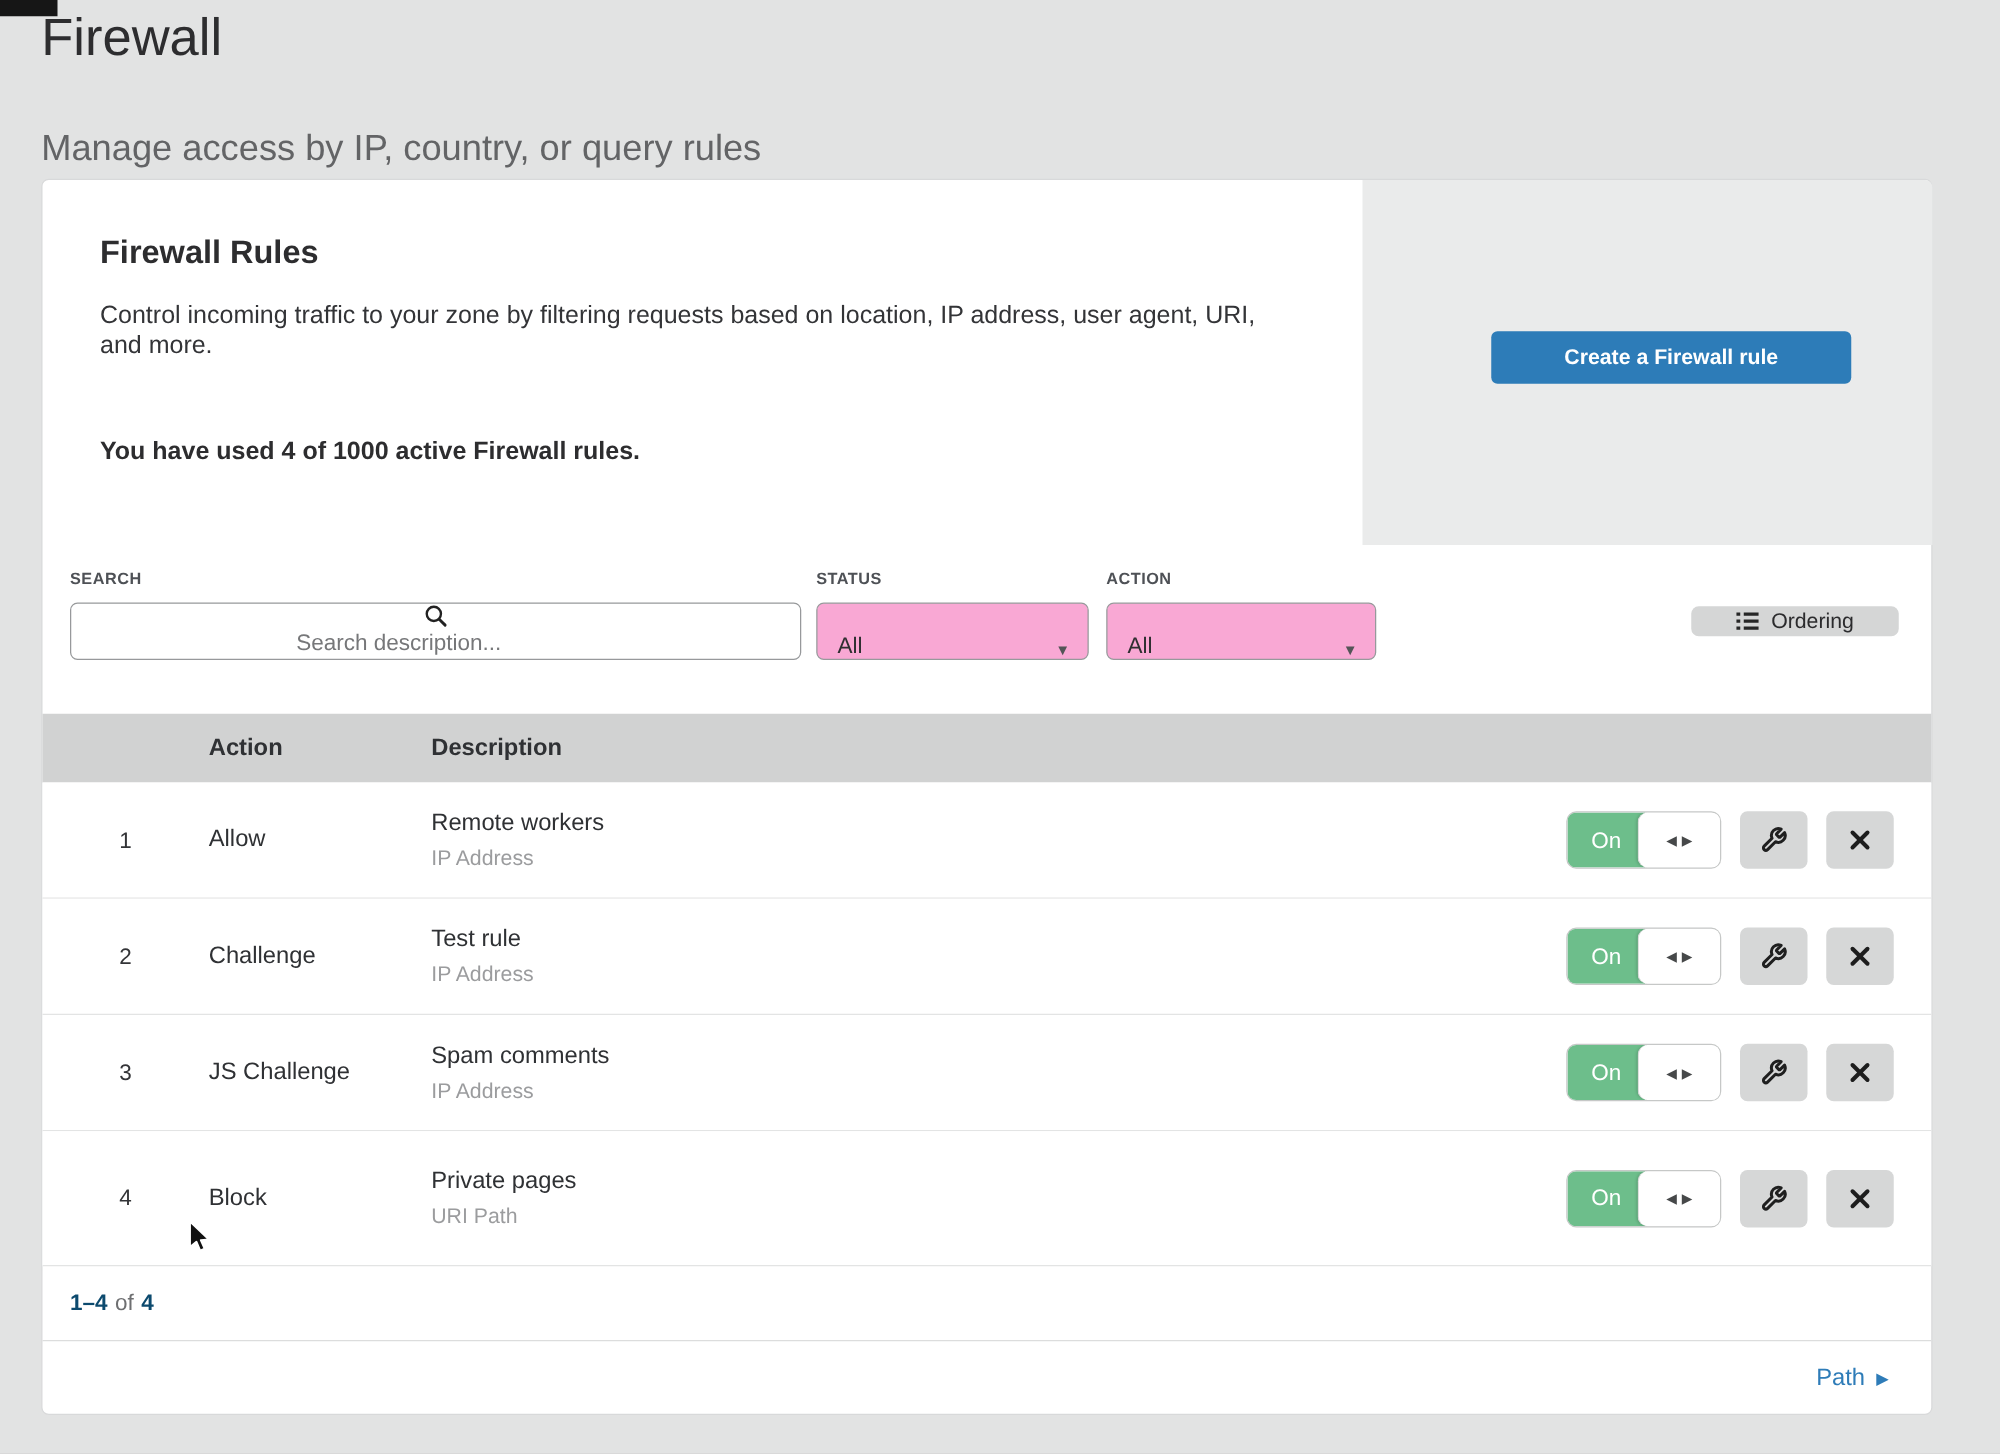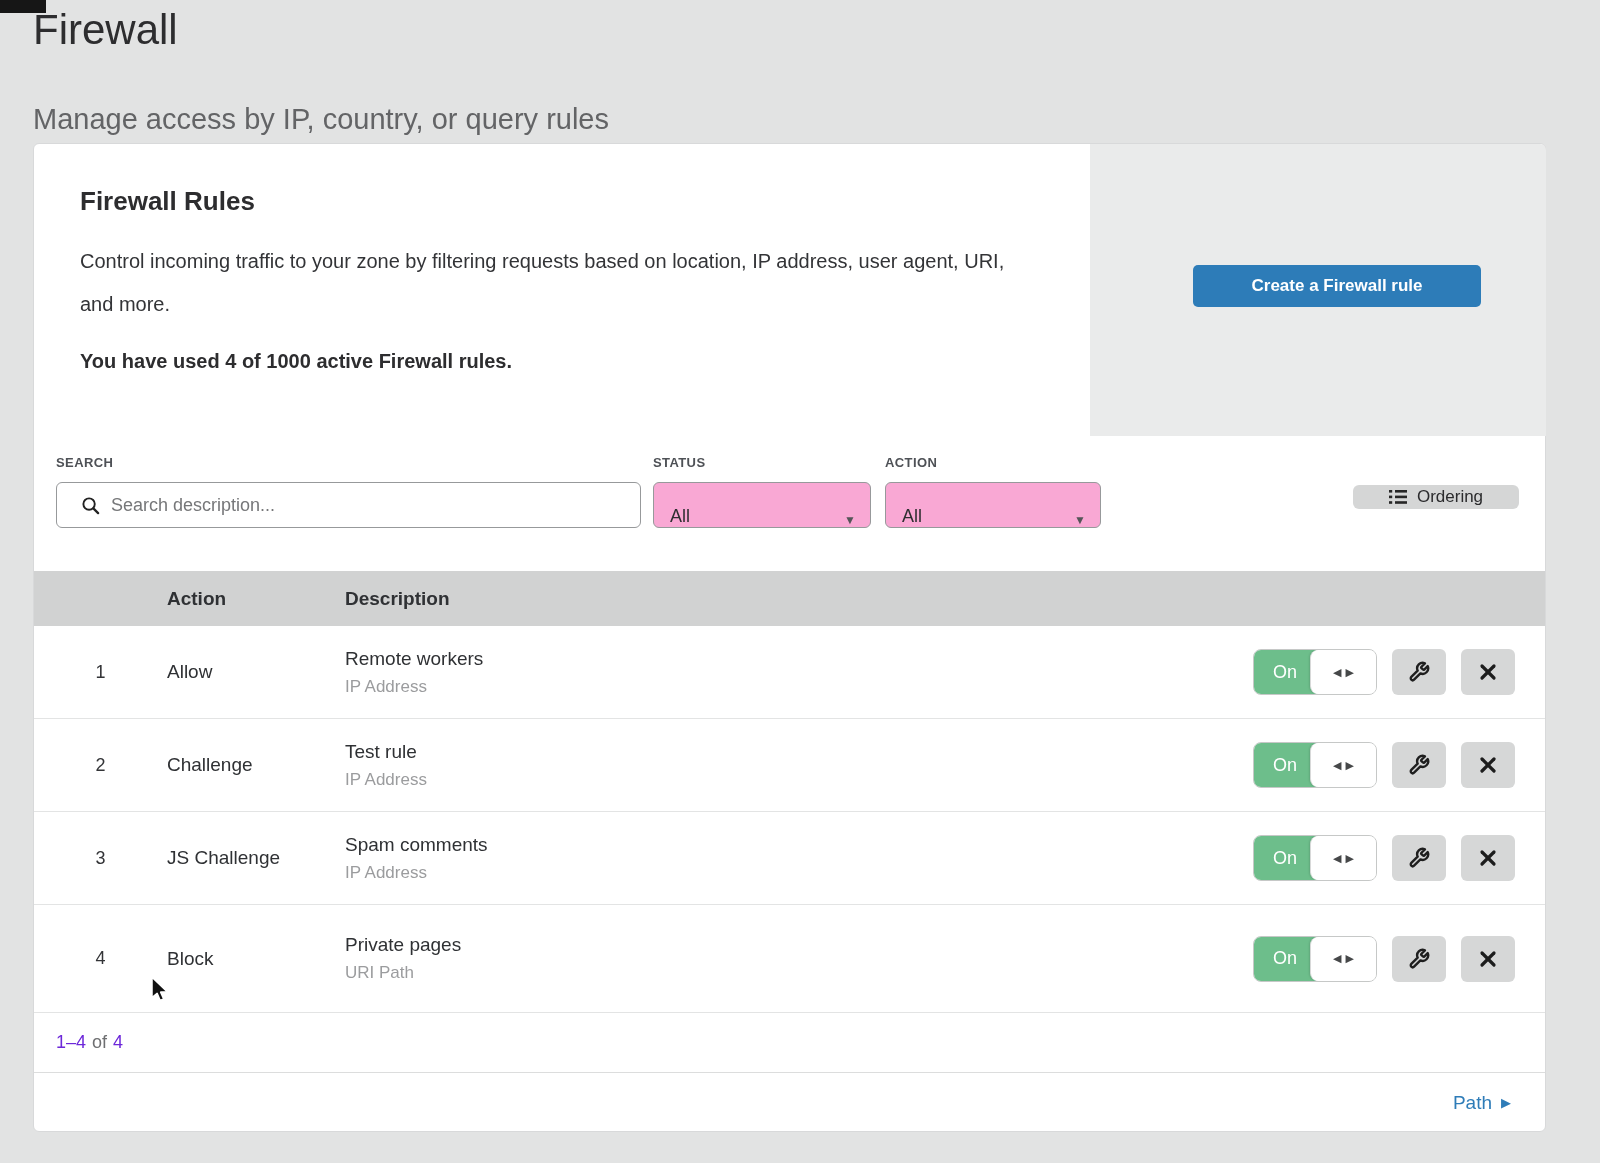--- a/index.html
+++ b/index.html
@@ -13,30 +13,30 @@
   .card{position:absolute;left:33px;top:143px;width:1513px;height:989px;background:#ffffff;
         border:1px solid #d8d9da;border-radius:6px;box-sizing:border-box;}
 
   .gray-panel{position:absolute;left:1056px;top:0;width:456px;height:292px;background:#eaebeb;
               border-top-right-radius:6px;}
   .create-btn{position:absolute;left:1159px;top:121px;width:288px;height:42px;background:#2d7cb8;
               color:#ffffff;font-size:17px;font-weight:700;border:none;border-radius:5px;
               font-family:"Liberation Sans",sans-serif;cursor:pointer;}
 
   .rules-heading{position:absolute;left:46px;top:42px;font-size:26px;font-weight:700;color:#2d2d2f;}
-  .rules-desc{position:absolute;left:46px;top:96px;width:945px;font-size:20px;color:#333437;line-height:43px;}
+  .rules-desc{position:absolute;left:46px;top:96px;width:945px;font-size:20px;color:#333437;line-height:24px;}
   .rules-usage{position:absolute;left:46px;top:206px;font-size:20px;font-weight:700;color:#2d2d2f;}
 
   .filter-label{position:absolute;font-size:13px;font-weight:700;letter-spacing:.4px;color:#4e5156;}
   .lbl-search{left:22px;top:311px;}
   .lbl-status{left:619px;top:311px;}
   .lbl-action{left:851px;top:311px;}
 
   .search-box{position:absolute;left:22px;top:338px;width:585px;height:46px;border:1px solid #97999b;
-              border-radius:6px;box-sizing:border-box;background:#fff;display:flex;align-items:center;padding:0 24px;}
+              border-radius:6px;box-sizing:border-box;background:#fff;display:flex;align-items:center;padding:0 12px;flex-direction:column;}
   .search-box input{border:none;outline:none;flex:1;font-size:18px;color:#2f2f31;margin-left:9px;
                     font-family:"Liberation Sans",sans-serif;background:transparent;}
   .search-box input::placeholder{color:#767779;}
 
   .select{position:absolute;top:338px;height:46px;border:1px solid #97999b;border-radius:6px;
           box-sizing:border-box;background:#f9a8d4;display:flex;align-items:flex-end;
           padding:0 14px 0 16px;cursor:pointer;}
   .select-status{left:619px;width:218px;}
   .select-action{left:851px;width:216px;}
   .select .value{flex:1;font-size:18px;color:#2f2f31;}
@@ -68,21 +68,21 @@
                font-size:11px;color:#464849;letter-spacing:4px;padding-left:4px;
                border-left:1px solid #d8d9d9;border-radius:8px 0 0 8px;margin-left:-6px;
                box-shadow:-1px 0 2px rgba(0,0,0,.12);}
 
   .icon-btn{width:54px;height:46px;background:#d6d7d7;border:none;border-radius:6px;
             display:flex;align-items:center;justify-content:center;cursor:pointer;}
 
   .pagination{position:absolute;left:0;top:869px;width:100%;height:60px;box-sizing:border-box;
               border-bottom:1px solid #dcdddd;display:flex;align-items:center;padding-left:22px;
               font-size:18px;gap:6px;}
-  .pg-strong{font-weight:400;color:#6d28d9;}
+  .pg-strong{font-weight:700;color:#0c4a6e;}
   .pg-of{color:#6e6f71;}
 
   .help-row{position:absolute;left:0;top:929px;width:100%;height:59px;box-sizing:border-box;
             display:flex;align-items:center;justify-content:flex-end;padding-right:34px;}
   .help-link{display:flex;align-items:center;gap:9px;color:#2e7cb8;font-size:19px;cursor:pointer;
              text-decoration:none;}
   .help-link .arrow{font-size:13px;line-height:1;}
 
   .cursor{position:absolute;left:146px;top:976px;pointer-events:none;}
 </style>

